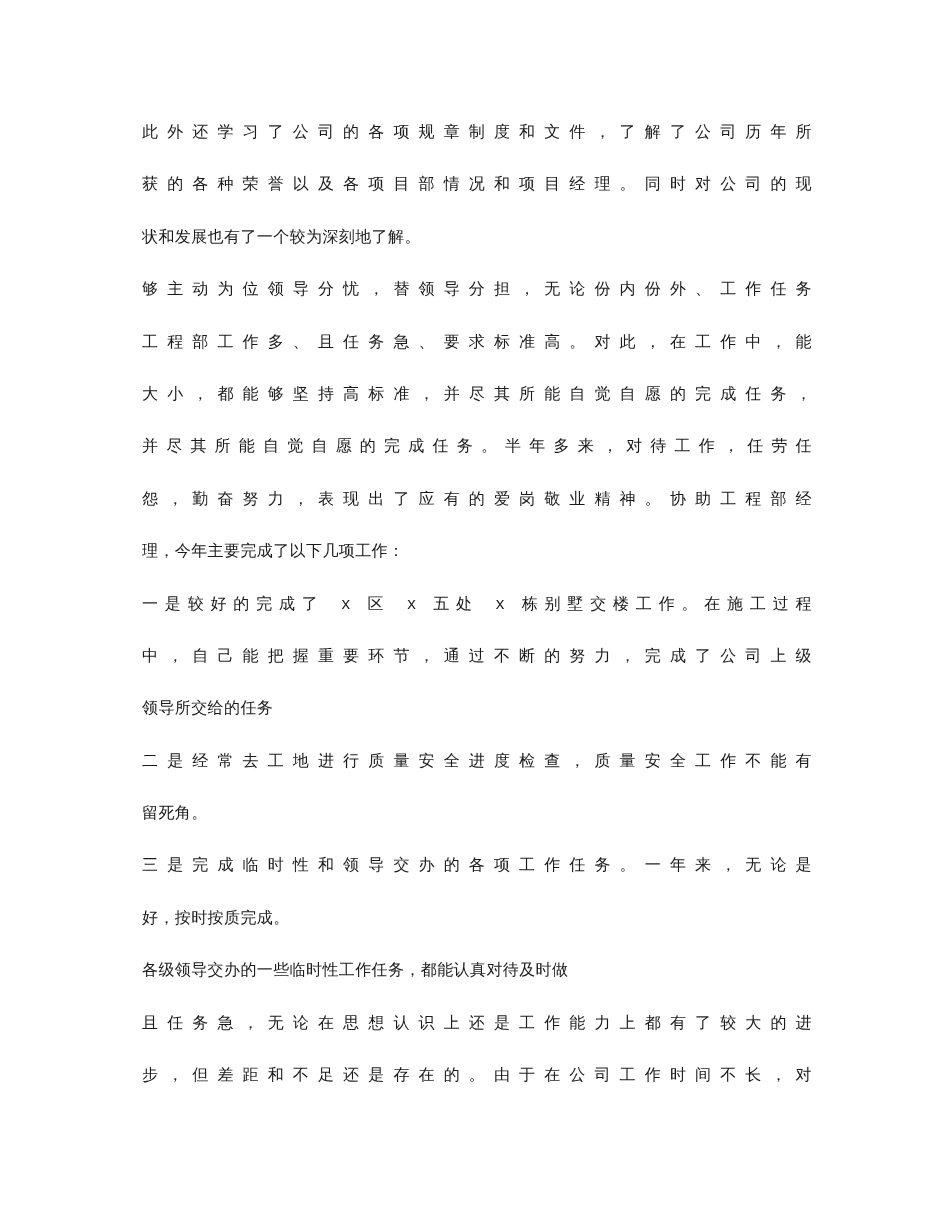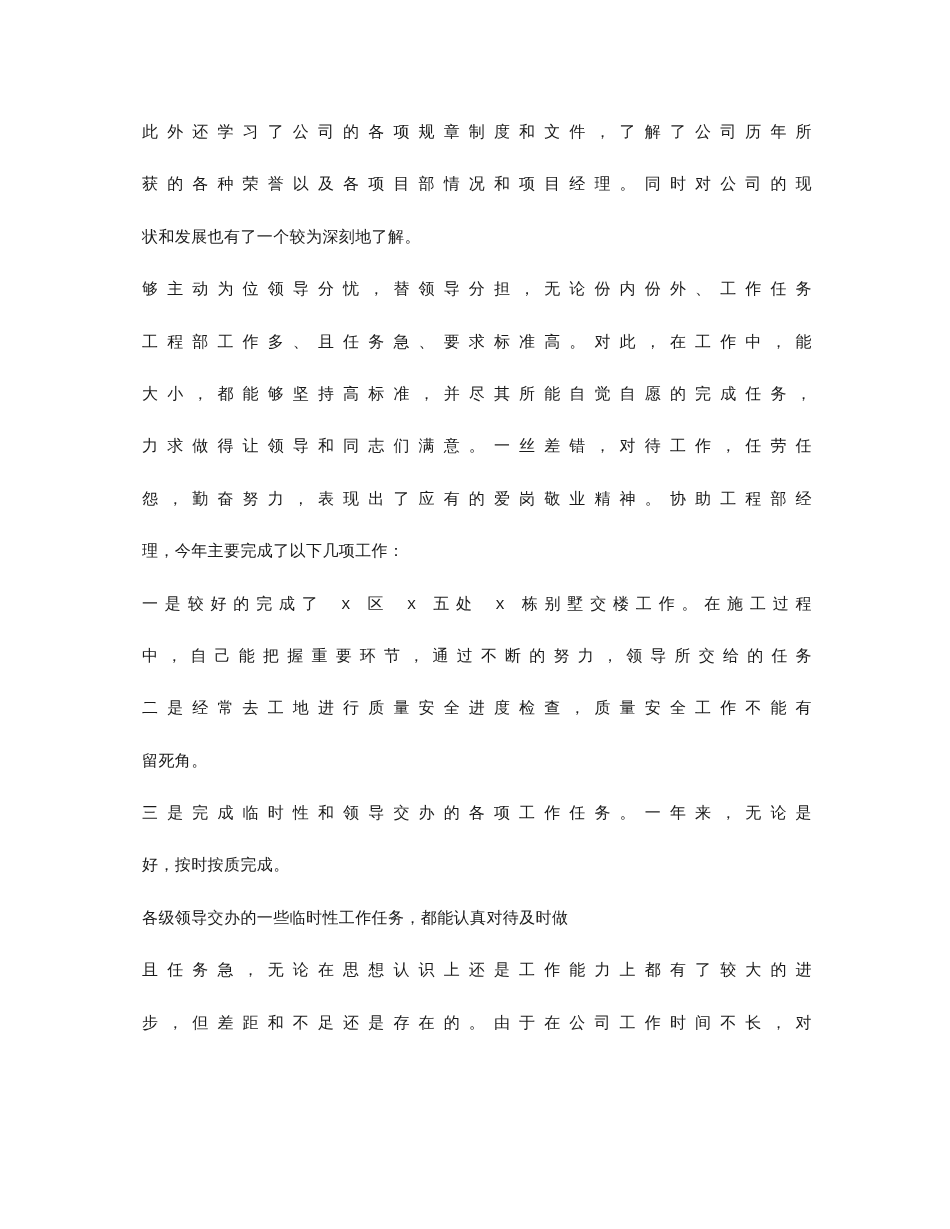--- a/index.html
+++ b/index.html
@@ -42,28 +42,29 @@
   <div>
     <span class="line justify">此外还学习了公司的各项规章制度和文件，了解了公司历年所</span>
     <span class="line justify">获的各种荣誉以及各项目部情况和项目经理。同时对公司的现</span>
     <span class="line">状和发展也有了一个较为深刻地了解。</span>
   </div>
 
   <div>
     <span class="line justify">够主动为位领导分忧，替领导分担，无论份内份外、工作任务</span>
     <span class="line justify">工程部工作多、且任务急、要求标准高。对此，在工作中，能</span>
     <span class="line justify">大小，都能够坚持高标准，并尽其所能自觉自愿的完成任务，</span>
-    <span class="line justify">力求做得让领导和同志们满意。一丝差错，对待工作，任劳任</span>
+    <span class="line justify">并尽其所能自觉自愿的完成任务。半年多来，对待工作，任劳任</span>
     <span class="line justify">怨，勤奋努力，表现出了应有的爱岗敬业精神。协助工程部经</span>
     <span class="line">理，今年主要完成了以下几项工作：</span>
   </div>
 
   <div>
     <span class="line justify">一是较好的完成了 x 区 x 五处 x 栋别墅交楼工作。在施工过程</span>
-    <span class="line justify">中，自己能把握重要环节，通过不断的努力，领导所交给的任务</span>
+    <span class="line justify">中，自己能把握重要环节，通过不断的努力，完成了公司上级</span>
+    <span class="line">领导所交给的任务</span>
   </div>
 
   <div>
     <span class="line justify">二是经常去工地进行质量安全进度检查，质量安全工作不能有</span>
     <span class="line">留死角。</span>
   </div>
 
   <div>
     <span class="line justify">三是完成临时性和领导交办的各项工作任务。一年来，无论是</span>
     <span class="line">好，按时按质完成。</span>

